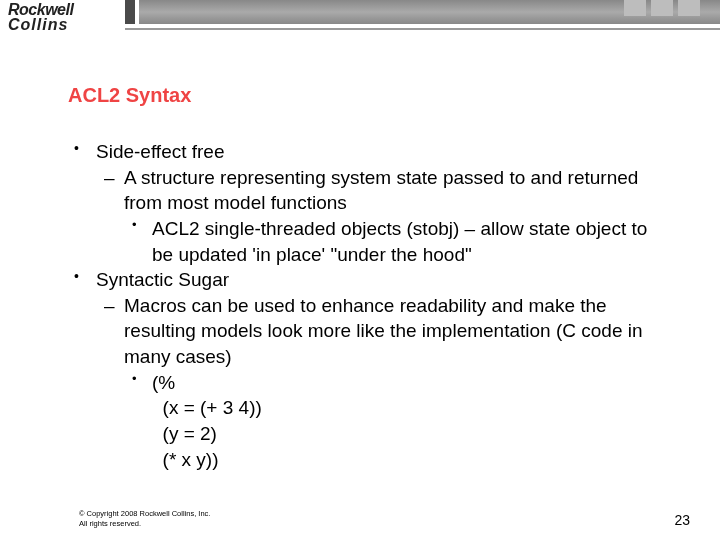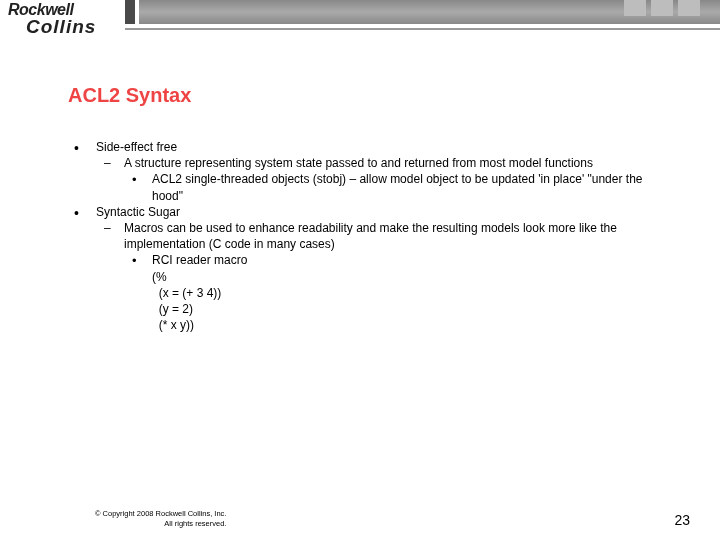--- a/index.html
+++ b/index.html
@@ -27,28 +27,27 @@
     font-size: 16px;
     font-weight: 900;
     font-style: italic;
     color: #222;
     letter-spacing: -0.5px;
     display: block;
     line-height: 1;
   }
   .logo-text2 {
     font-family: Arial, sans-serif;
-    font-size: 19px;
+    font-size: 16px;
     font-weight: 900;
     font-style: italic;
     color: #222;
     letter-spacing: 1px;
     display: block;
     line-height: 1;
-    margin-left: 18px;
     margin-top: -1px;
   }
   .header-band {
     position: absolute;
     left: 125px;
     right: 0;
     top: 0;
     height: 24px;
     display: flex;
   }
@@ -86,21 +85,21 @@
   .content {
     padding: 40px 60px 0 68px;
   }
   .title {
     font-size: 20px;
     font-weight: 700;
     color: #ef4444;
     margin-bottom: 32px;
   }
   .outline {
-    font-size: 12px;
+    font-size: 19px;
     color: #000;
     line-height: 1.35;
   }
   ul { list-style: none; }
   .l1 > li {
     position: relative;
     padding-left: 28px;
     margin-bottom: 0;
   }
   .l1 > li::before {
@@ -133,26 +132,25 @@
   }
   .code {
     font-family: Verdana, Geneva, sans-serif;
     white-space: pre;
     padding-left: 0;
     line-height: 1.35;
   }
   .footer {
     position: absolute;
     bottom: 12px;
-    left: 95px;
+    left: 79px;
     right: 30px;
     display: flex;
     justify-content: space-between;
     align-items: flex-end;
-    text-align: right;
   }
   .copyright {
     font-size: 7.5px;
     color: #000;
     line-height: 1.25;
   }
   .pagenum {
     font-size: 14px;
     color: #000;
   }
@@ -182,34 +180,33 @@
 
   <div class="outline">
     <ul class="l1">
       <li>
         <span>Side-effect free</span>
         <ul class="l2">
           <li>
             <span>A structure representing system state passed to and returned from most model functions</span>
             <ul class="l3">
               <li>
-                <span>ACL2 single-threaded objects (stobj) – allow model object to be updated 'in place' "under the hood"</span>
+                <span>ACL2 single-threaded objects (stobj) – allow state object to be updated 'in place' "under the hood"</span>
               </li>
             </ul>
           </li>
         </ul>
       </li>
       <li>
         <span>Syntactic Sugar</span>
         <ul class="l2">
           <li>
             <span>Macros can be used to enhance readability and make the resulting models look more like the implementation (C code in many cases)</span>
             <ul class="l3">
               <li>
-                <span>RCI reader macro</span>
                 <div class="code">(%
   (x = (+ 3 4))
   (y = 2)
   (* x y))</div>
               </li>
             </ul>
           </li>
         </ul>
       </li>
     </ul>

